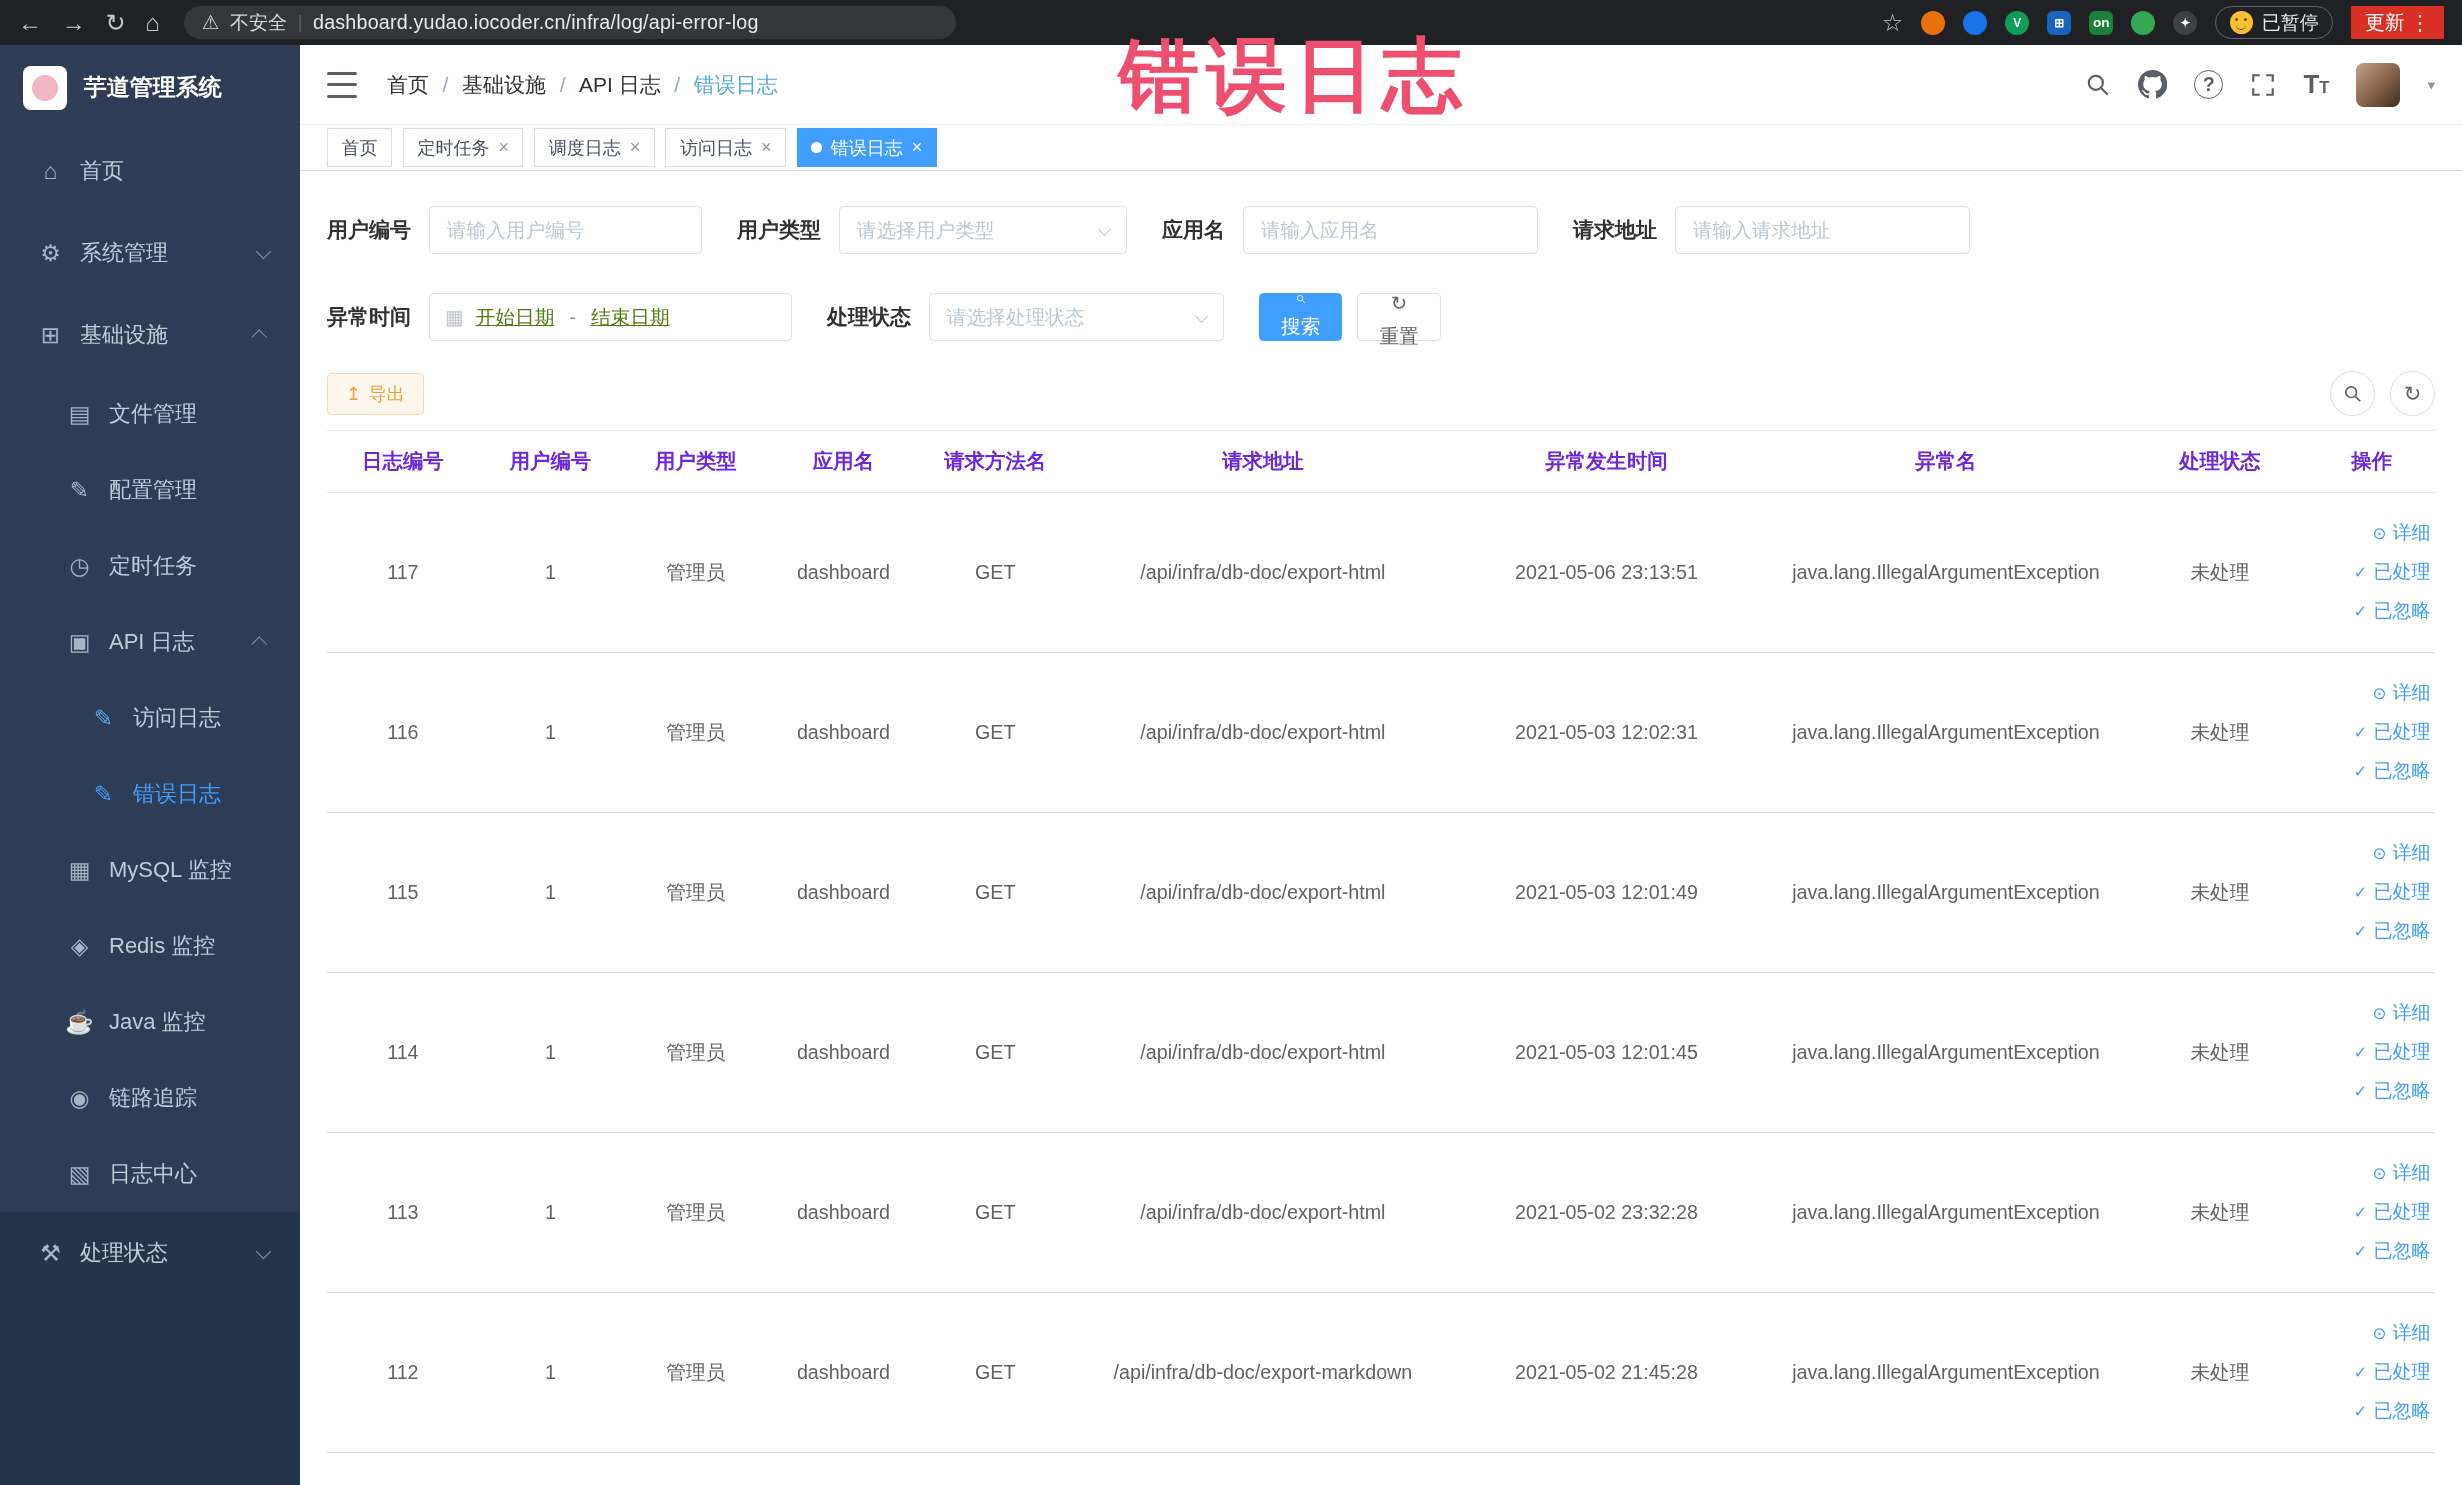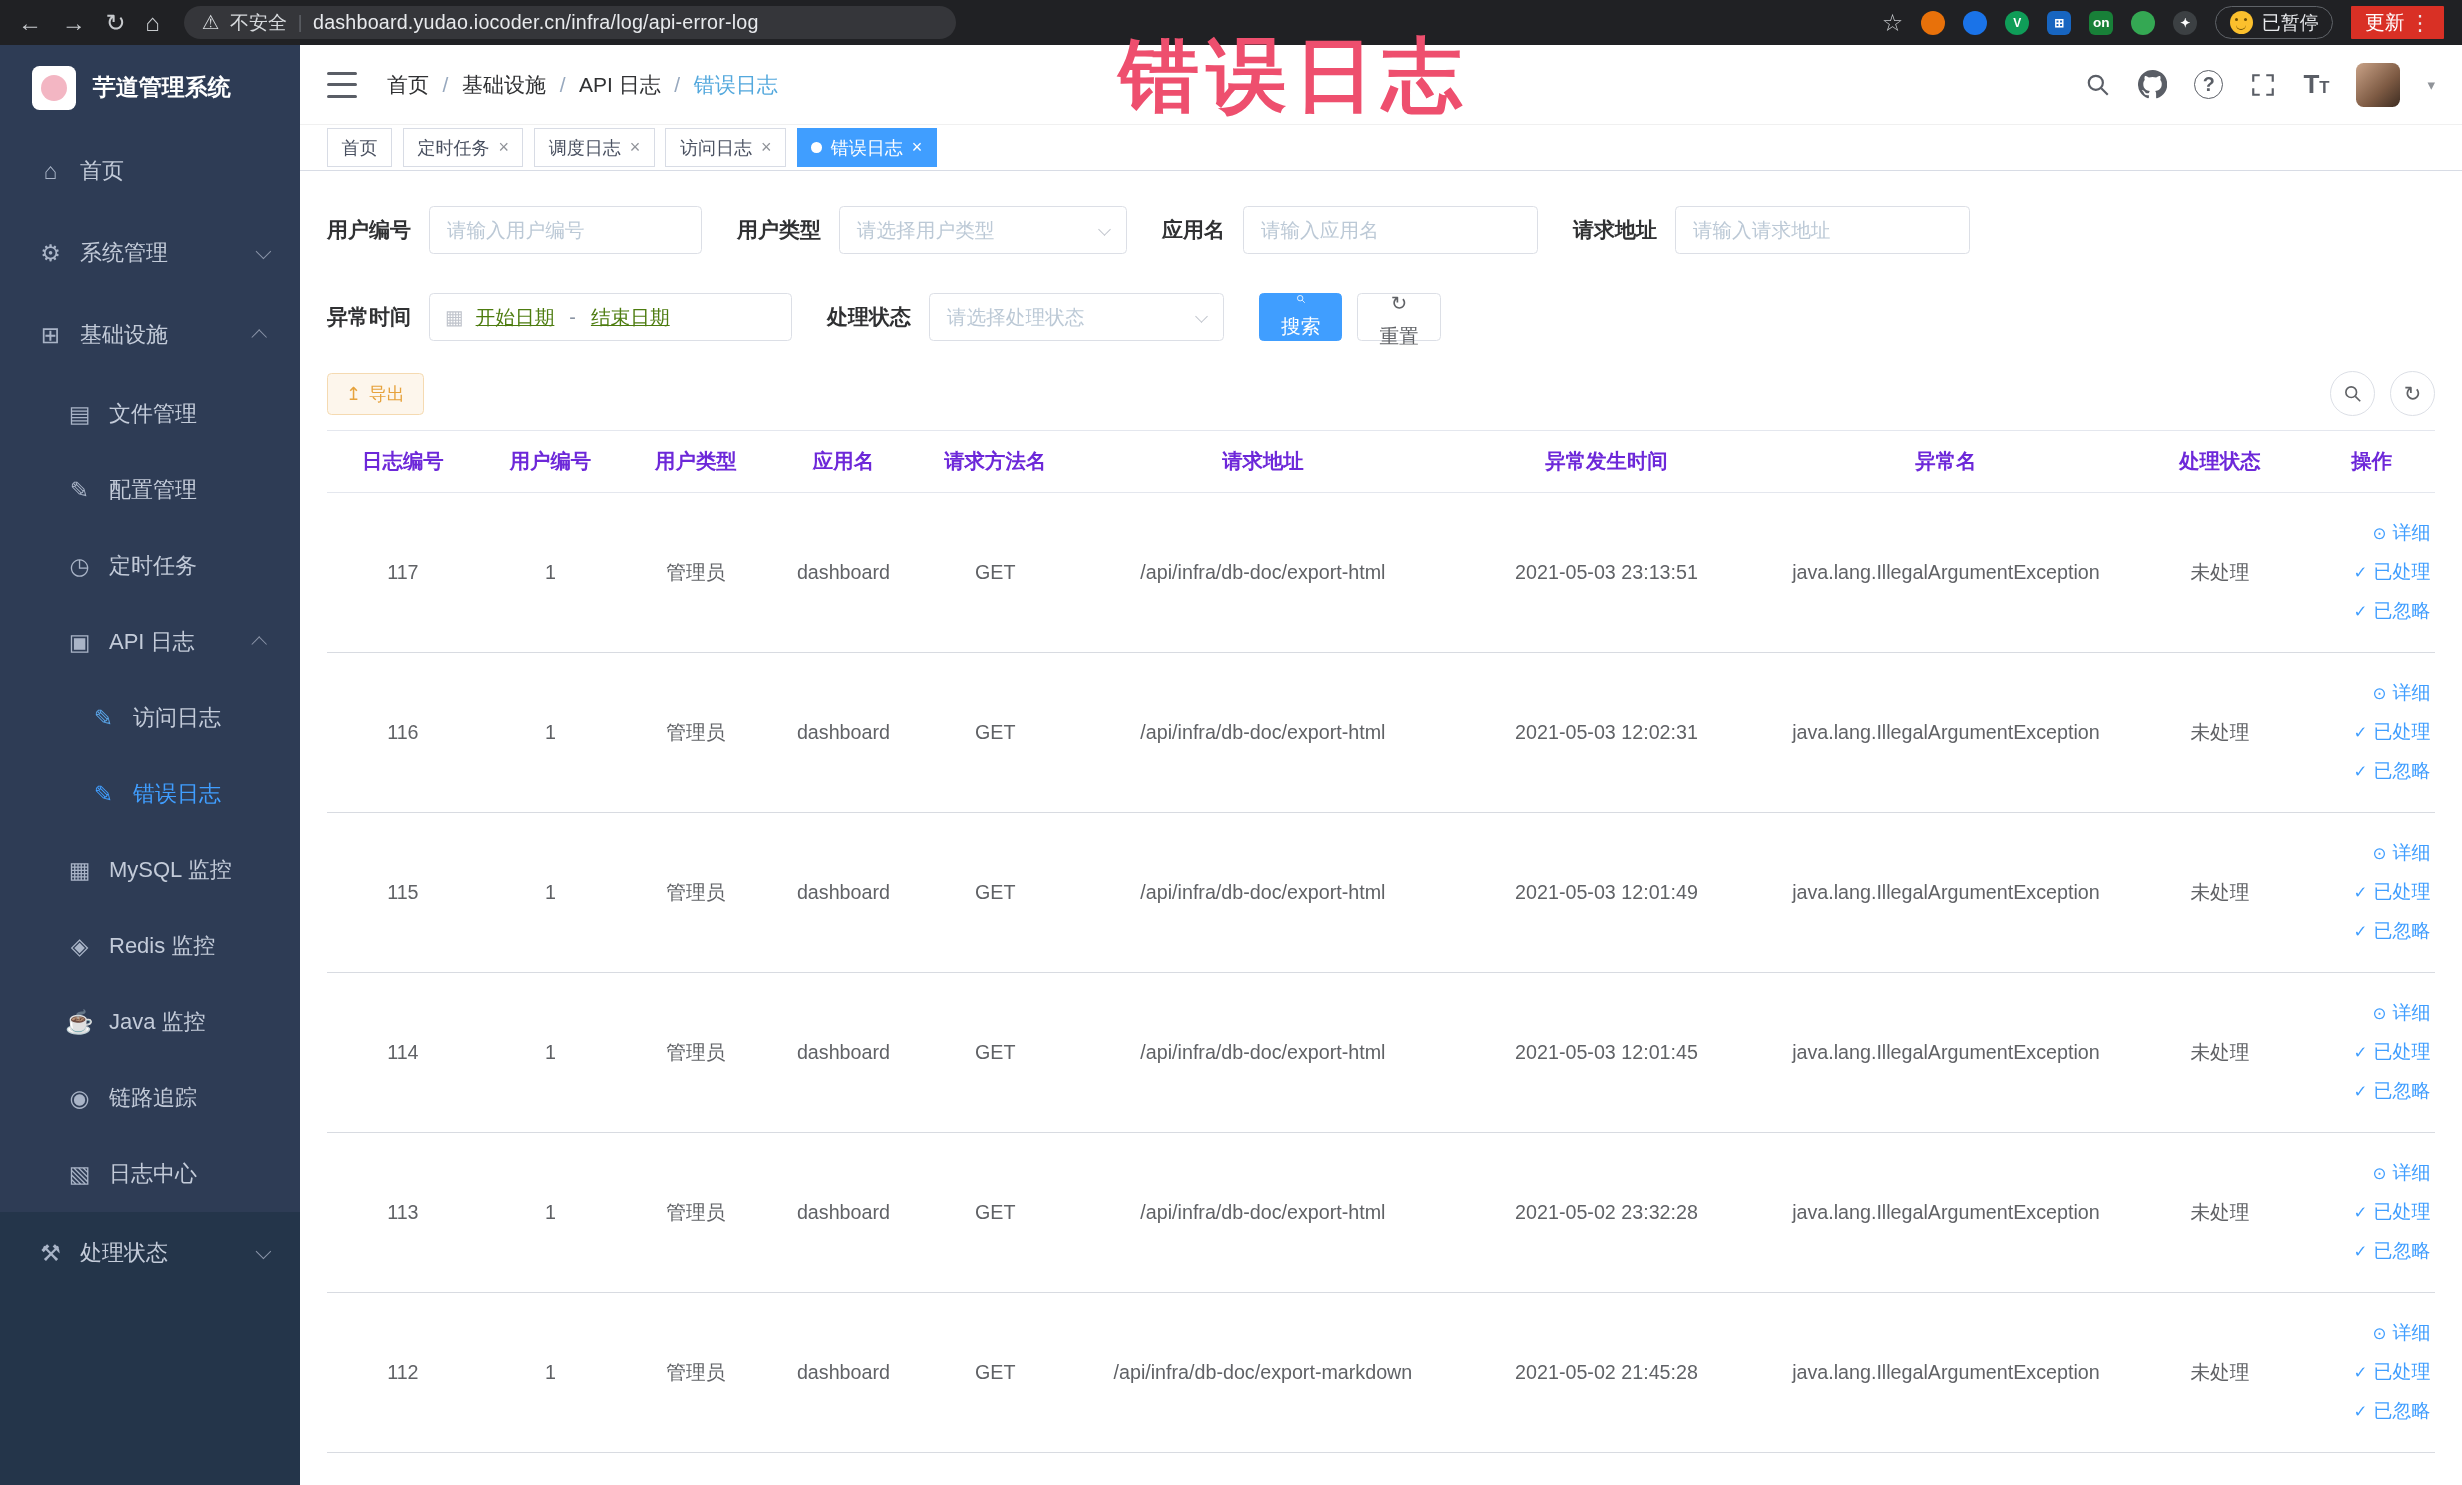--- a/index.html
+++ b/index.html
@@ -22,21 +22,21 @@
   .emoji-face:before { content: ""; position: absolute; left: 5.3px; top: 6.8px; width: 3px; height: 3px; border-radius: 50%; background: #6d4c00; box-shadow: 9px 0 0 #6d4c00; }
   .emoji-face:after { content: ""; position: absolute; left: 6px; bottom: 4.5px; width: 10.6px; height: 4.5px; border-bottom: 1.5px solid #6d4c00; border-radius: 0 0 7.6px 7.6px; }
   .update-btn { background: #d93025; color: #fff; border: none; border-radius: 1px; height: 33px; padding: 0 13.6px; font-size: 19.7px; display: flex; align-items: center; gap: 5px; font-family: inherit; }
   .kebab { font-size: 21px; color: #e8eaed; }
 
   
   .app { display: flex; height: 1440px; }
 
   
   .sidebar { width: 300px; background: #2e3c55; display: flex; flex-direction: column; flex: none; }
-  .logo-row { height: 85px; display: flex; align-items: center; gap: 16.7px; padding-left: 32px; }
+  .logo-row { height: 85px; display: flex; align-items: center; gap: 16.7px; padding-left: 23px; }
   .logo-avatar { width: 44px; height: 44px; border-radius: 7.6px; background: #fff; display: grid; place-items: center; }
   .logo-avatar i { width: 26px; height: 26px; border-radius: 50%; background: #f3b6c3; display: block; }
   .logo-title { color: #ffffff; font-size: 23px; font-weight: bold; }
   .menu { flex: 1; display: flex; flex-direction: column; }
   .mi { display: flex; align-items: center; gap: 15px; color: #c3cbd9; font-size: 22px; flex: none; }
   .mi .ic { width: 29px; text-align: center; font-size: 23px; color: #a9b4c7; font-style: normal; }
   .mi.root { height: 82px; padding-left: 36px; }
   .mi.sub { height: 76px; padding-left: 65px; }
   .mi.subsub { height: 76px; padding-left: 89px; }
   .mi .chev { margin-left: auto; margin-right: 33px; width: 10.6px; height: 10.6px; border-right: 1.5px solid #8a94a8; border-bottom: 1.5px solid #8a94a8; flex: none; }
@@ -387,21 +387,21 @@
           </tr>
         </thead>
         <tbody>
           <tr>
             <td>117</td>
             <td>1</td>
             <td>管理员</td>
             <td>dashboard</td>
             <td>GET</td>
             <td>/api/infra/db-doc/export-html</td>
-            <td>2021-05-03 23:13:51</td>
+            <td>2021-05-06 23:13:51</td>
             <td>java.lang.IllegalArgumentException</td>
             <td>未处理</td>
             <td class="actions-cell">
               <span class="action-link">
                   <span class="aic">⊙</span>
                   <span>详细</span>
                 </span>
               <span class="action-link">
                   <span class="aic">✓</span>
                   <span>已处理</span>

